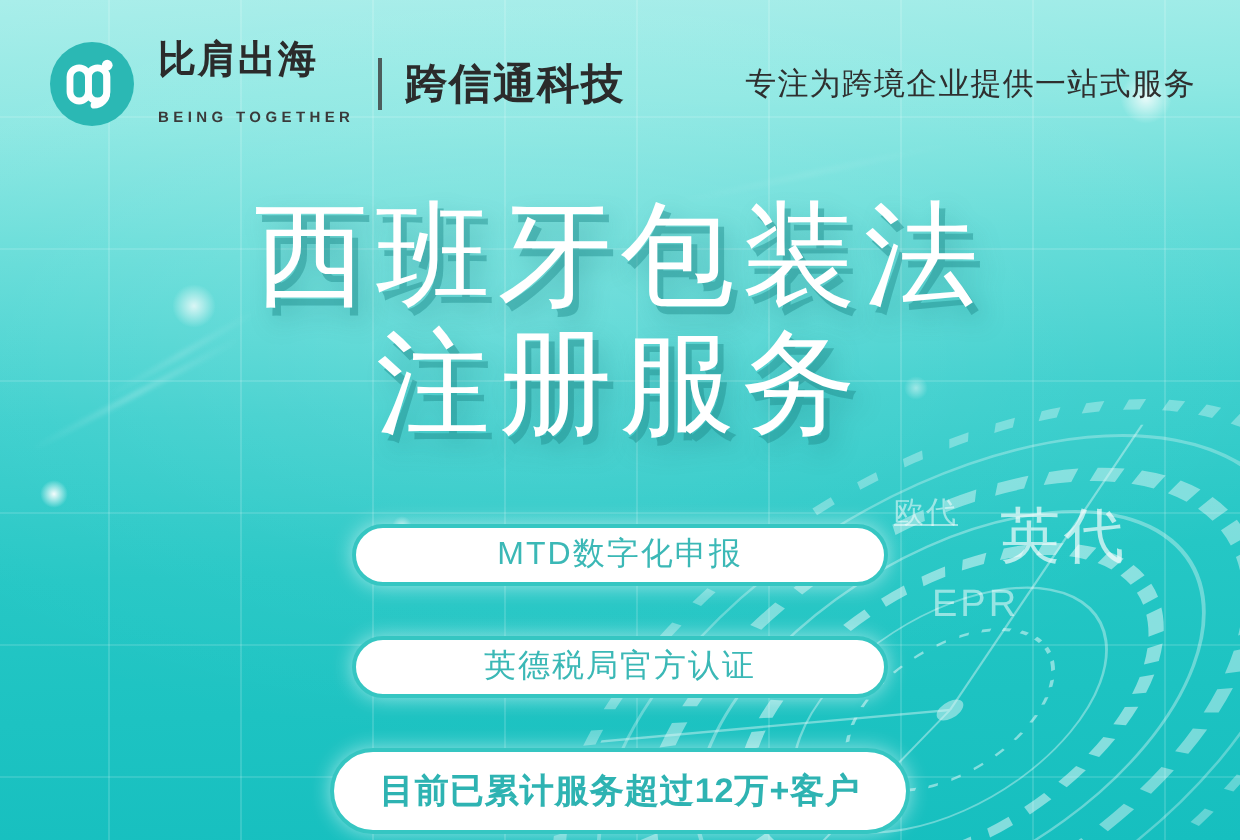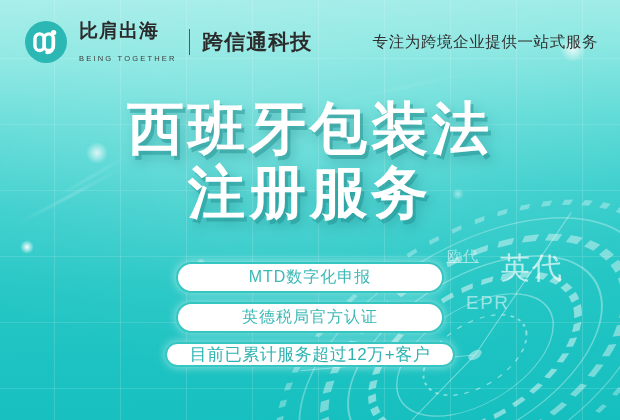--- a/index.html
+++ b/index.html
@@ -112,21 +112,21 @@
   .brand-cn-wrap { display: flex; flex-direction: column; }
   .brand-cn {
     font-size: 19px;
     font-weight: 700;
     color: #2b2b2b;
     letter-spacing: 1px;
     line-height: 1.1;
   }
   .brand-en {
     font-size: 7.5px;
-    font-weight: 400;
+    font-weight: 700;
     color: #3a3a3a;
     letter-spacing: 2.2px;
     margin-top: 12px;
   }
   .brand-divider {
     width: 1.5px;
     height: 26px;
     background: #3a3a3a;
     opacity: .8;
     margin: 0 2px;
@@ -150,61 +150,61 @@
   .headline {
     position: absolute;
     left: 0;
     top: 96px;
     width: 620px;
     text-align: center;
     pointer-events: none;
   }
   .headline .line {
     color: #ffffff;
-    font-weight: 700;
+    font-weight: 400;
     font-size: 57px;
     line-height: 1.13;
     letter-spacing: 4px;
     text-shadow: 3px 4px 0 rgba(30,140,140,0.45),
                  5px 7px 12px rgba(18,110,112,0.35);
   }
 
   
   .pills {
     position: absolute;
     left: 0;
     top: 262px;
     width: 620px;
     display: flex;
     flex-direction: column;
     align-items: center;
-    gap: 9px;
+    gap: 25px;
   }
   .pill {
     background: #ffffff;
     border: 2px solid #35c6c2;
     border-radius: 999px;
     height: 31px;
     display: flex;
     align-items: center;
     justify-content: center;
     box-sizing: border-box;
     box-shadow: 0 0 10px rgba(255,255,255,0.55);
     color: #3bb8b6;
     font-size: 16px;
     letter-spacing: 1px;
     white-space: nowrap;
   }
   .pill-1 { width: 268px; }
   .pill-2 { width: 268px; }
   .pill-3 {
     width: 290px;
-    height: 25px;
+    height: 43px;
     font-size: 17px;
-    font-weight: 400;
+    font-weight: 700;
     color: #2eb3b2;
     letter-spacing: .5px;
   }
 </style>
 </head>
 <body>
 
 <div id="banner">
 
   <div class="grid-layer"></div>

